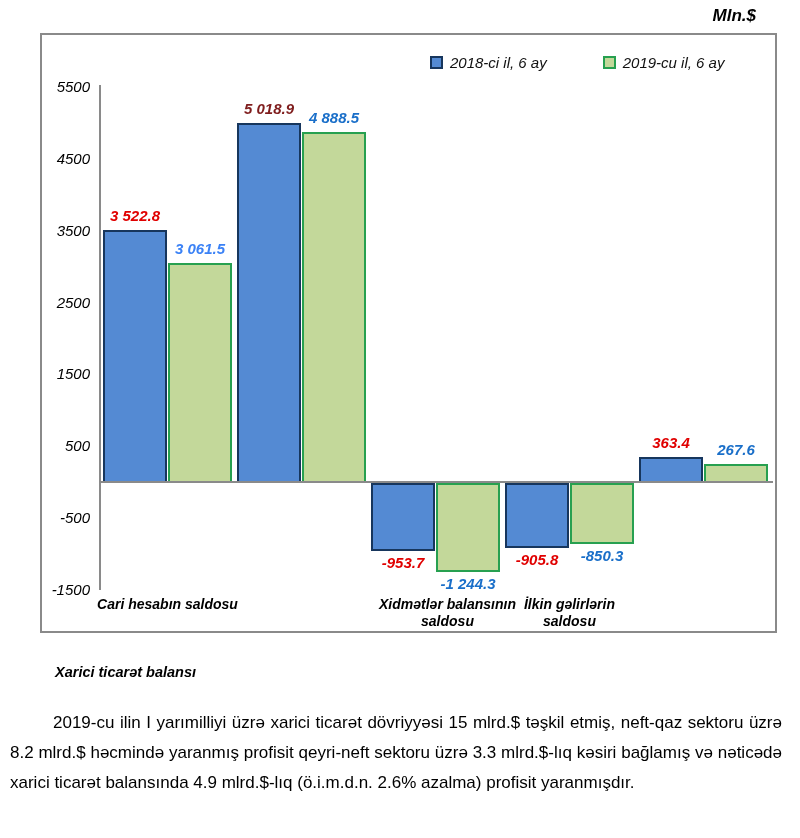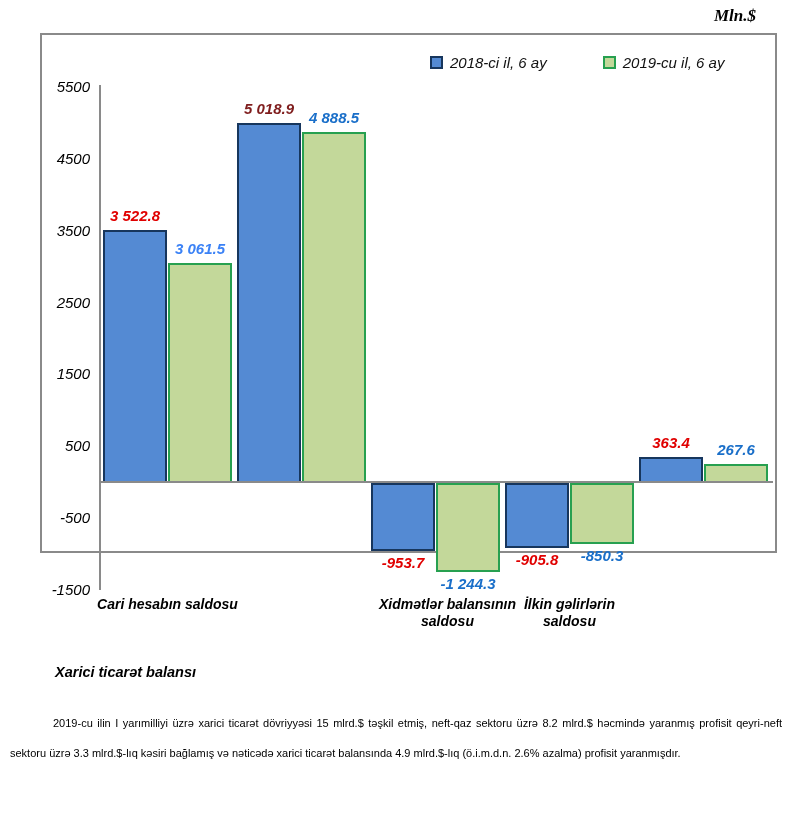--- a/index.html
+++ b/index.html
@@ -1,39 +1,39 @@
 <!DOCTYPE html>
 <html><head>
 <meta charset="utf-8">
 <style>
   html,body{margin:0;padding:0;background:#fff;}
   .page{position:relative;width:800px;height:838px;background:#ffffff;
         font-family:"Liberation Sans",sans-serif;overflow:hidden;color:#000;}
   .mln{position:absolute;top:6px;right:44px;font-style:italic;font-weight:bold;
-       font-size:17px;color:#000;font-family:Liberation Serif, serif;}
-  .chart-box{position:absolute;left:40px;top:33px;width:737px;height:520px;
+       font-size:17px;color:#000;}
+  .chart-box{position:absolute;left:40px;top:33px;width:737px;height:600px;
              border:2px solid #8a8a8a;box-sizing:border-box;background:#fff;}
   .legend{position:absolute;left:388px;top:19px;display:flex;gap:56px;z-index:8;}
   .legend-item{display:flex;align-items:center;gap:7px;font-style:italic;
                font-size:15px;color:#111;white-space:nowrap;}
   .swatch{width:9px;height:9px;border:2px solid;flex:0 0 auto;}
   .plot{position:absolute;left:0;top:0;width:733px;height:596px;}
   .axis-line{position:absolute;width:2px;background:#8a8a8a;z-index:2;}
   .zero-line{position:absolute;height:2px;background:#8a8a8a;z-index:5;}
   .ytick{position:absolute;left:-22px;width:70px;height:18px;line-height:18px;
          text-align:right;font-style:italic;font-size:15px;color:#000;}
   .bar{position:absolute;box-sizing:border-box;border:2px solid;z-index:3;}
   .vlabel{position:absolute;width:92px;text-align:center;font-weight:bold;
           font-style:italic;font-size:15px;z-index:6;white-space:nowrap;}
   .cat{position:absolute;top:561px;width:141px;text-align:center;font-weight:bold;
        font-style:italic;font-size:14px;line-height:16.5px;color:#000;}
   .footer-heading{position:absolute;left:55px;top:664px;font-weight:bold;
                   font-style:italic;font-size:14.5px;color:#000;}
   .para{position:absolute;left:10px;top:708px;width:772px;margin:0;
-        font-size:11px;line-height:30px;text-align:justify;text-indent:43px;color:#000;}
+        font-size:17px;line-height:30px;text-align:justify;text-indent:43px;color:#000;}
 </style>
 </head>
 <body>
 
 <div class="page">
   <div class="mln">Mln.$</div>
 
   <div class="chart-box">
     <div class="legend" id="legend">
         <div class="legend-item">

